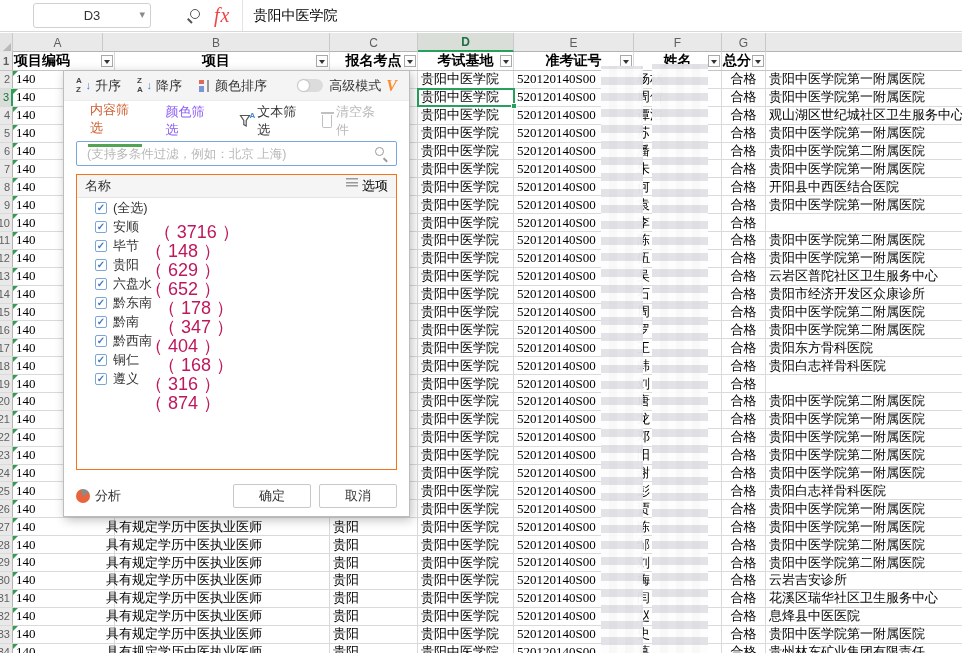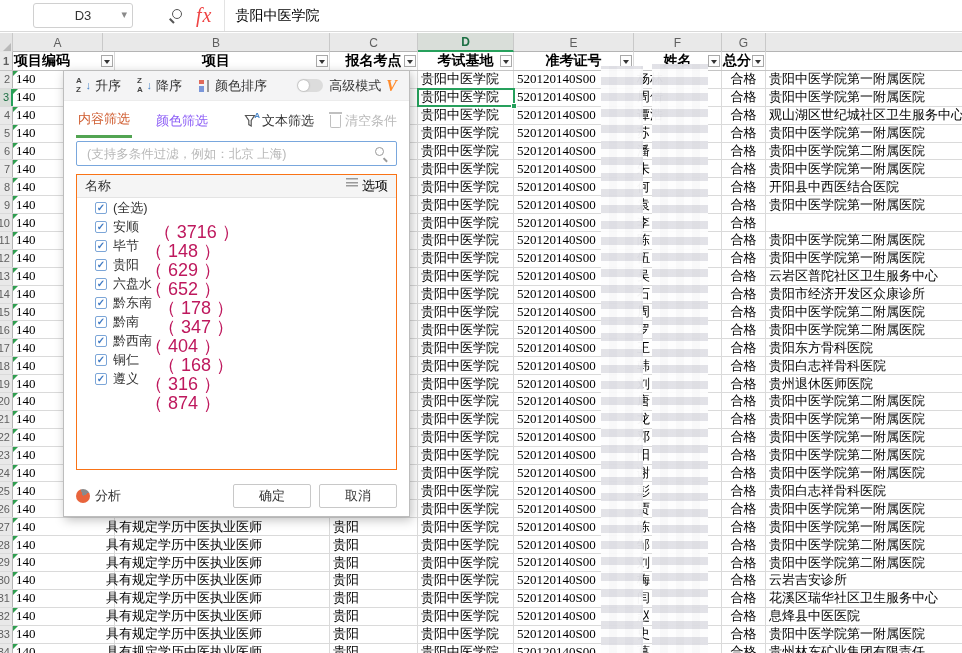--- a/index.html
+++ b/index.html
@@ -4,21 +4,21 @@
 <style>
   html,body{margin:0;padding:0;background:#fff;}
   *{box-sizing:border-box;}
   .app{position:relative;width:962px;height:653px;overflow:hidden;background:#fff;
        font-family:"Liberation Sans",sans-serif;-webkit-font-smoothing:antialiased;}
 
   
   .topbar{position:absolute;left:0;top:0;width:962px;height:32px;background:#fff;
           border-bottom:1px solid #d9d9d9;display:flex;align-items:center;}
   .tb-spacer{width:33px;height:100%;}
-  .namebox{width:100px;height:25px;border:1px solid #d0d0d0;border-radius:3px;
+  .namebox{width:118px;height:25px;border:1px solid #d0d0d0;border-radius:3px;
            display:flex;align-items:center;justify-content:center;position:relative;
            font-size:13px;color:#333;background:#fff;cursor:default;}
   .namebox .caret{position:absolute;right:5px;top:4px;font-size:11px;color:#8a8a8a;}
   .tb-mag{margin-left:36px;position:relative;width:13px;height:13px;}
   .tb-mag .lens{position:absolute;right:0;top:0;width:10px;height:10px;border:1.6px solid #565656;border-radius:50%;}
   .tb-mag .tail{position:absolute;left:0px;bottom:0px;width:6px;height:1.6px;background:#565656;transform:rotate(45deg);}
   .tb-fx{margin-left:14px;font-family:"Liberation Serif",serif;font-style:italic;
          font-size:20px;color:#ef4444;letter-spacing:1px;}
   .formula{flex:1;height:100%;margin-left:12px;border-left:1px solid #e3e3e3;
            display:flex;align-items:center;padding-left:10px;
@@ -96,21 +96,21 @@
   .coloricon .r{position:absolute;left:1px;top:1px;width:5px;height:4px;background:#e06a5a;}
   .coloricon .b{position:absolute;left:1px;top:7px;width:5px;height:6px;background:#7a96d9;}
   .coloricon .ln{position:absolute;right:2px;top:1px;width:2px;height:12px;background:#9a9a9a;}
   .p-adv{margin-left:auto;display:flex;align-items:center;}
   .toggle{width:26px;height:13px;background:#dcdcdc;border-radius:7px;position:relative;
           margin-right:6px;cursor:pointer;}
   .toggle .knob{position:absolute;left:1px;top:1px;width:11px;height:11px;background:#fff;
                 border-radius:50%;box-shadow:0 0 2px rgba(0,0,0,.35);}
   .vip{font-family:"Liberation Serif",serif;font-weight:bold;font-style:italic;
        color:#ff8a2a;font-size:16px;margin-left:5px;}
-  .p-tabs{height:32px;display:flex;align-items:center;padding:0 12px;margin-top:4px;}
+  .p-tabs{height:32px;display:flex;align-items:center;padding:0 24px;margin-top:4px;}
   .tab{margin-right:22px;padding:6px 2px 7px;cursor:pointer;color:#8b5cf6;}
   .tab.active{color:#cf5b2e;border-bottom:3px solid #52a452;}
   .p-tabs .right{margin-left:auto;display:flex;align-items:center;}
   .funnel{width:14px;height:14px;margin-right:4px;position:relative;}
   .funnel svg{display:block;}
   .funnel .fa{position:absolute;right:-2px;top:-3px;color:#4a86c8;font-size:8px;font-weight:bold;}
   .txtfilter{cursor:pointer;color:#333;display:flex;align-items:center;margin-right:16px;}
   .clearcond{color:#b9b9b9;display:flex;align-items:center;cursor:default;}
   .trash{width:11px;height:13px;border:1px solid #c0c0c0;border-top:none;border-radius:0 0 2px 2px;
          position:relative;margin-right:4px;}
@@ -399,21 +399,20 @@
       </div>
       <div class="row data">
         <div class="cell c-gut">19</div>
         <div class="cell c-a tri">140</div>
         <div class="cell c-b"></div>
         <div class="cell c-c"></div>
         <div class="cell c-d">贵阳中医学院</div>
         <div class="cell c-e">520120140S00</div>
         <div class="cell c-f">刘</div>
         <div class="cell c-g">合格</div>
-        <div class="cell c-h">贵州退休医师医院</div>
       </div>
       <div class="row data">
         <div class="cell c-gut">20</div>
         <div class="cell c-a tri">140</div>
         <div class="cell c-b"></div>
         <div class="cell c-c"></div>
         <div class="cell c-d">贵阳中医学院</div>
         <div class="cell c-e">520120140S00</div>
         <div class="cell c-f">唐</div>
         <div class="cell c-g">合格</div>

